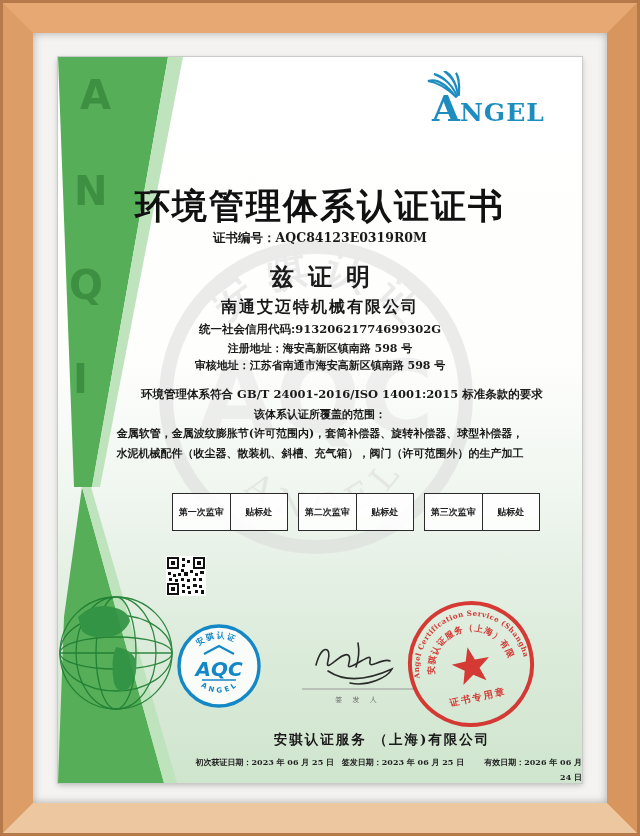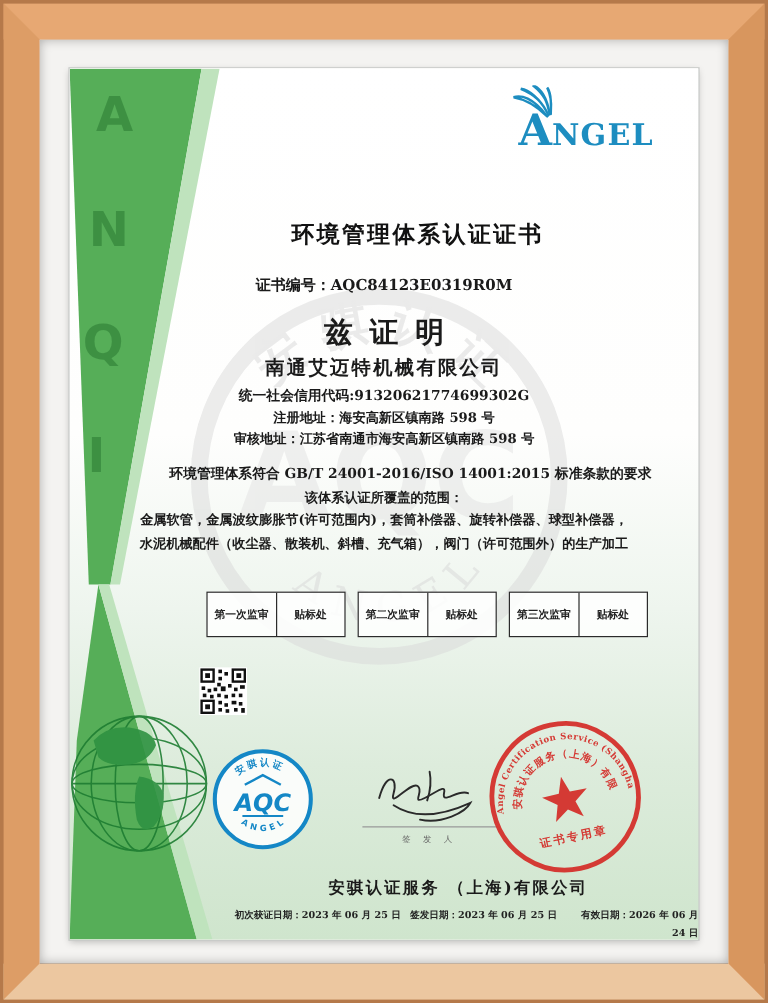--- a/index.html
+++ b/index.html
@@ -13,21 +13,21 @@
     padding:24px 25px 20px 25px;box-shadow:inset 0 0 9px rgba(0,0,0,.30);}
   .paper{position:relative;width:524px;height:726px;overflow:hidden;
     background:linear-gradient(180deg,#ffffff 0%,#fefefd 42%,#eef5ee 62%,#ddecdc 80%,#cfe5cd 100%);
     box-shadow:0 0 0 1px #c9cbc9,0 2px 6px rgba(0,0,0,.25);}
   svg{display:block;}
   .deco,.wm{position:absolute;left:0;top:0;pointer-events:none;}
   .wm{opacity:.5;}
   .content{position:absolute;inset:0;}
   .abs{position:absolute;left:0;width:100%;text-align:center;color:#1a1a1a;}
   .logo{position:absolute;right:38px;top:14px;}
-  .title{top:126px;font-size:19px;font-weight:bold;letter-spacing:2px;color:#111;padding-left:28px;}
+  .title{top:126px;font-size:35px;font-weight:bold;letter-spacing:2px;color:#111;}
   .certno{top:173px;font-size:12.5px;font-weight:bold;}
   .hereby{top:204px;font-size:24px;font-weight:bold;letter-spacing:14px;text-indent:14px;}
   .company{top:240px;font-size:16px;font-weight:bold;letter-spacing:2px;}
   .credit{top:265px;font-size:11.5px;font-weight:bold;}
   .regaddr{top:284px;font-size:11px;font-weight:bold;}
   .auditaddr{top:301px;font-size:11px;font-weight:bold;}
   .standard{top:330px;font-size:11.5px;font-weight:bold;padding-left:22px;}
   .scopeintro{top:350px;font-size:11px;font-weight:bold;}
   .scope1{top:369px;font-size:11px;font-weight:bold;}
   .scope2{top:389px;font-size:11px;font-weight:bold;}

